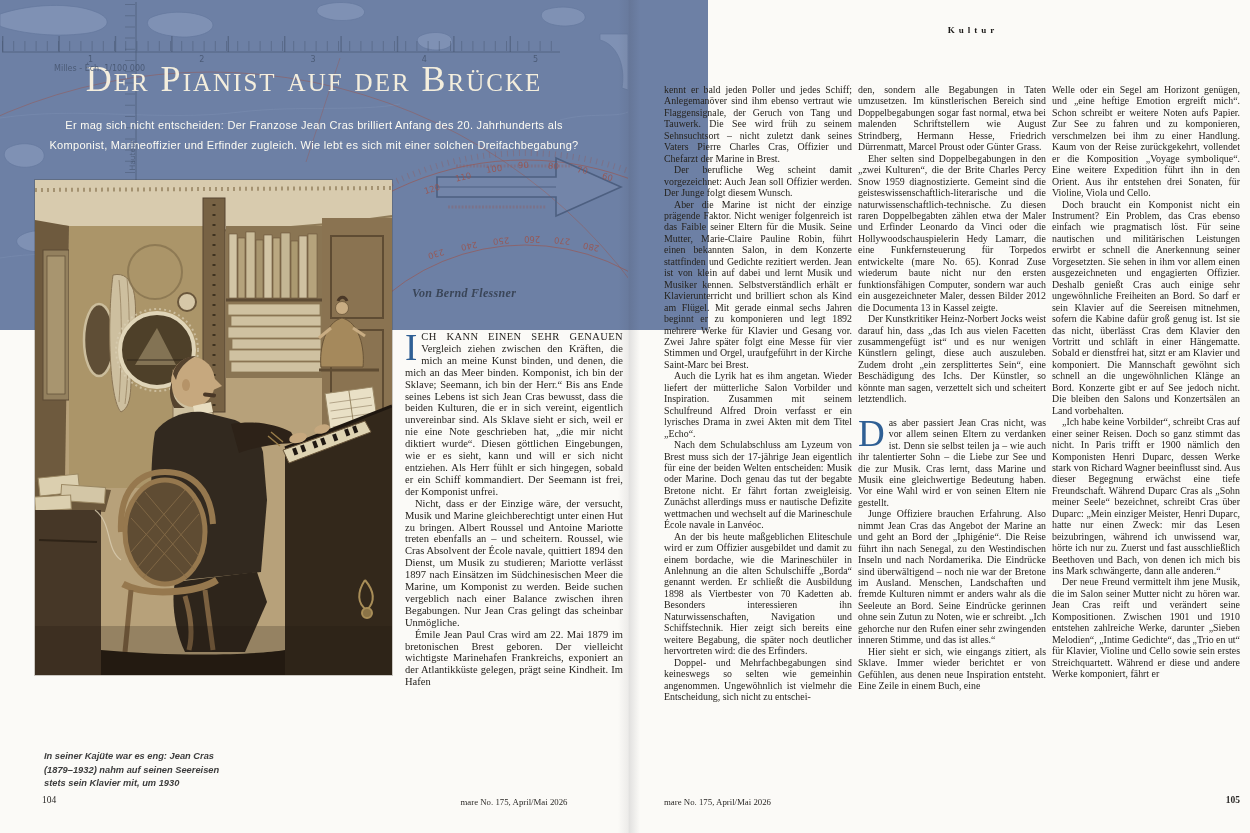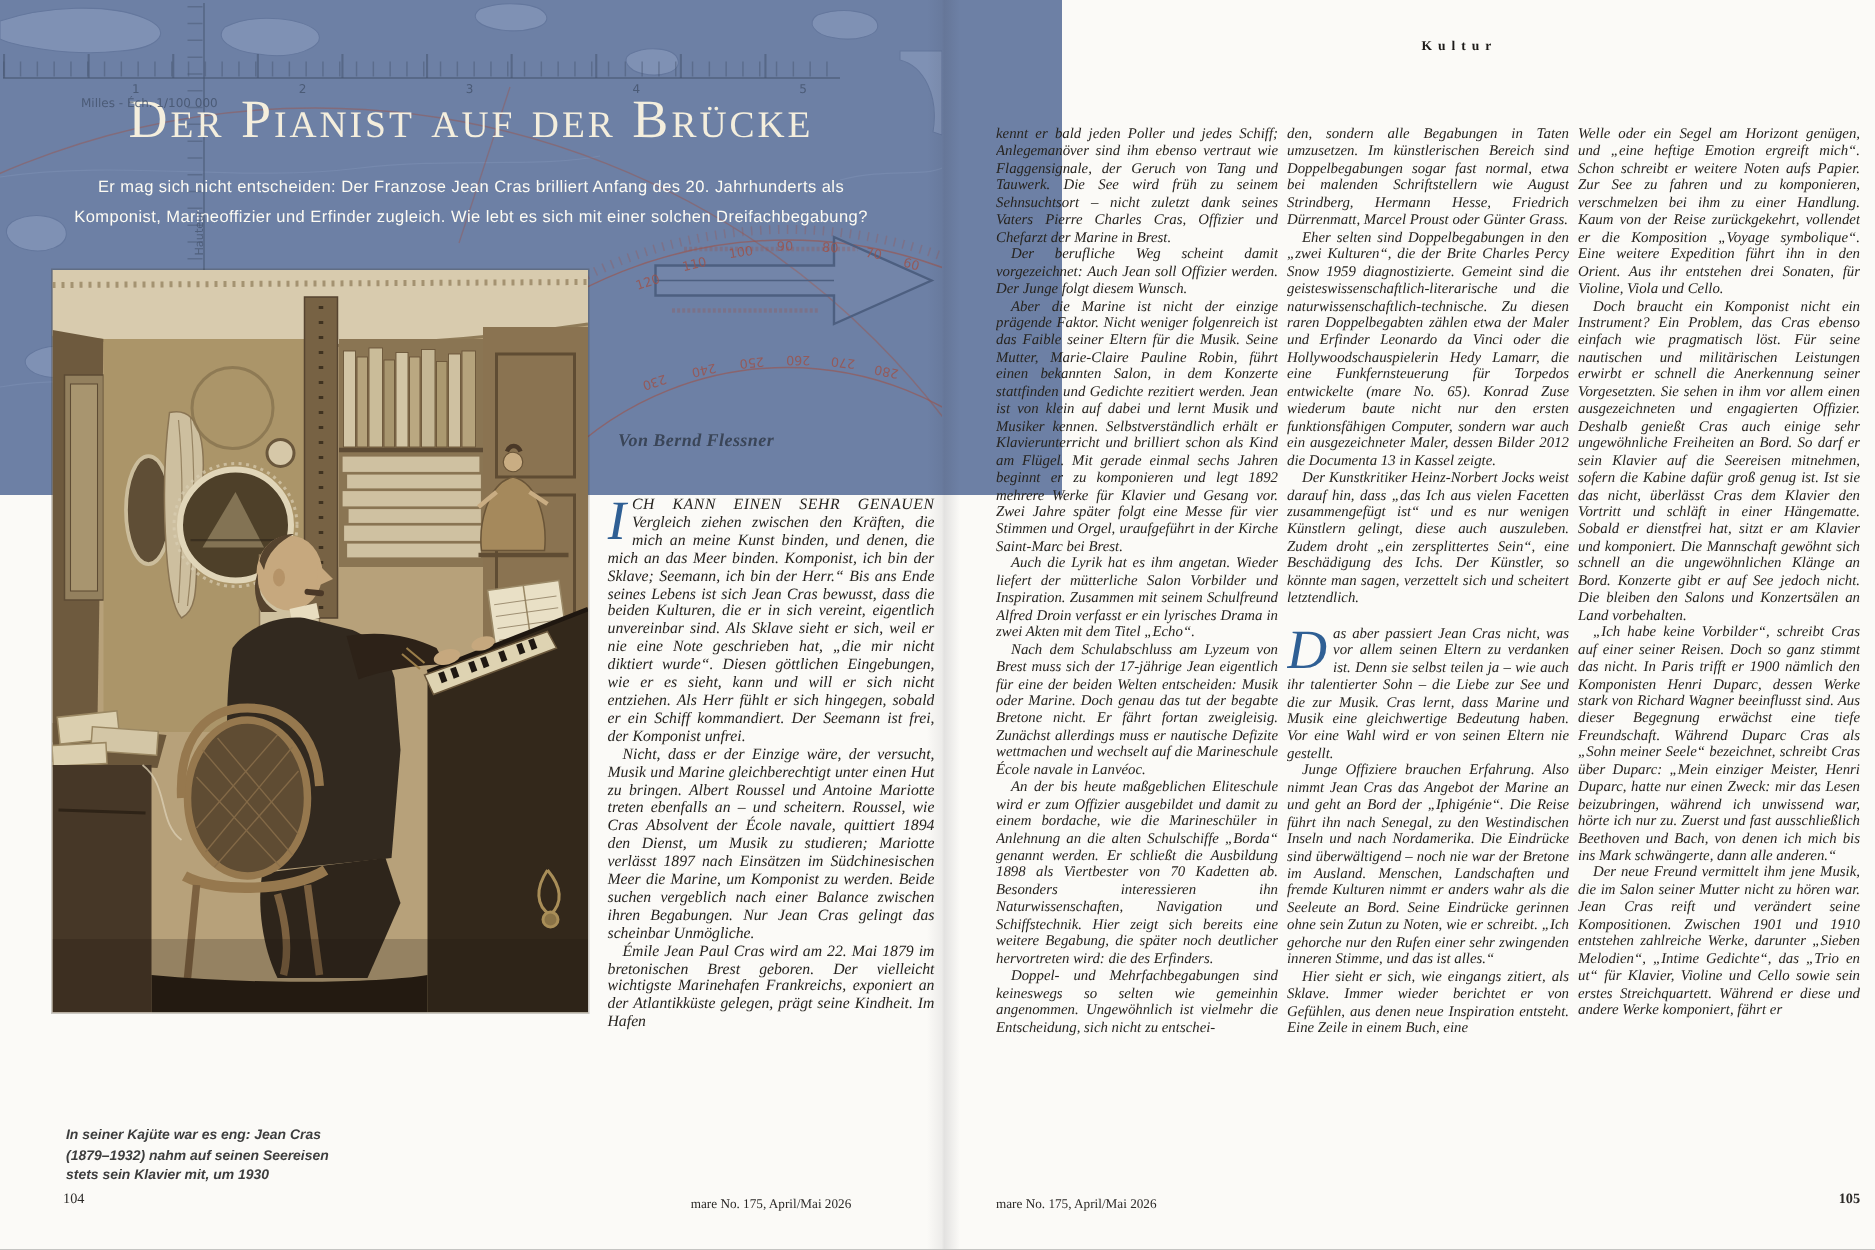--- a/index.html
+++ b/index.html
@@ -49,21 +49,21 @@
                  font-size:9px;font-weight:700;letter-spacing:4px;color:#1d1b19;}
   .footer-left{position:absolute;left:405px;top:797px;width:218px;text-align:center;font-size:8.8px;color:#2b2927;}
   .footer-right{position:absolute;left:664px;top:797px;font-size:8.8px;color:#2b2927;}
   .pn-left{position:absolute;left:42px;top:795px;font-size:9.5px;color:#2b2927;}
   .pn-right{position:absolute;left:1200px;top:795px;width:40px;text-align:right;font-size:9.5px;color:#2b2927;font-weight:bold;}
   
   .col{position:absolute;text-align:justify;overflow:hidden;hyphens:auto;-webkit-hyphens:auto;color:#26231f;}
   .col0{left:405px;top:331px;width:218px;height:482px;font-size:10.5px;line-height:11.9px;}
   .colR{top:84px;width:188px;height:709px;font-size:9.9px;line-height:11.45px;}
   .col1{left:664px;}.col2{left:858px;}.col3{left:1052px;}
-  .para{margin:0;font-style:italic;}
+  .para{margin:0;}
   .para.ind{text-indent:10px;}
   .para.sb{margin-top:12px;}
   .dropcap{float:left;font-size:37px;line-height:30px;padding:2px 4px 0 0;color:#2f5f94;}
   .lead-caps{letter-spacing:.4px;}
 </style>
 </head>
 <body>
 
 <div class="spread">
 

